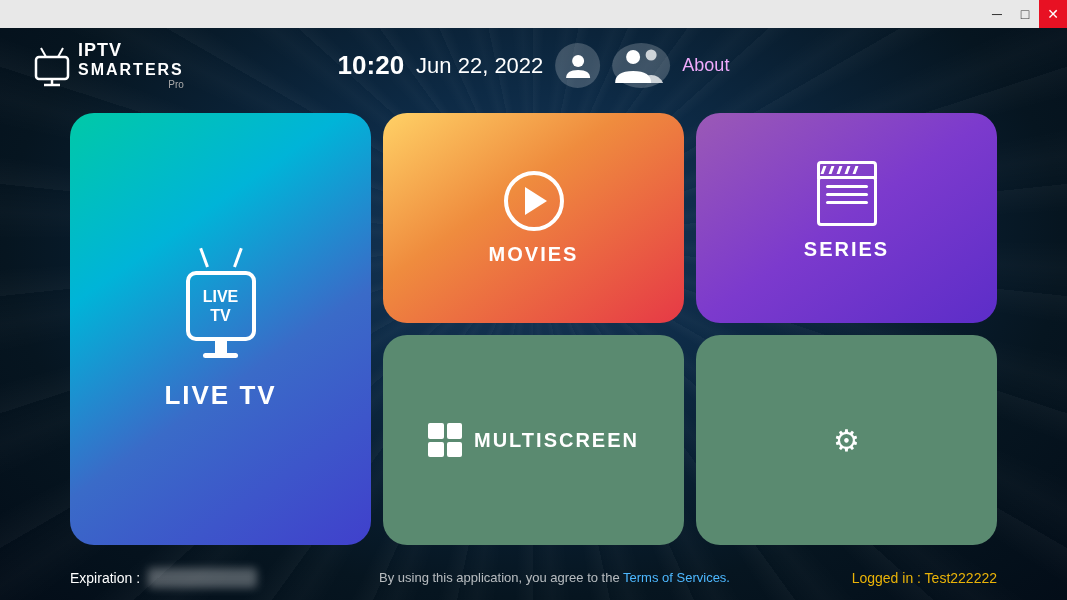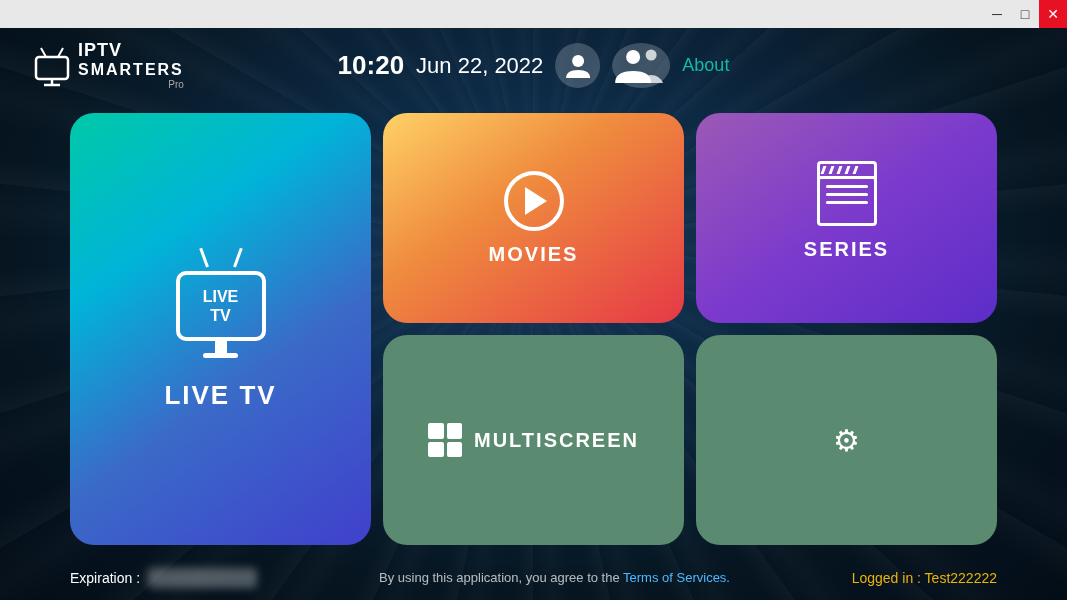--- a/index.html
+++ b/index.html
@@ -136,21 +136,21 @@
       border-radius: 50%;
       display: flex;
       align-items: center;
       justify-content: center;
       color: white;
       font-size: 22px;
     }
 
     .about-btn {
       font-size: 18px;
-      color: #14b8a6;
+      color: #f0abfc;
       cursor: pointer;
       font-weight: 500;
     }
 
     .go-back {
       position: absolute;
       right: 12px;
       top: 28px;
       display: flex;
       flex-direction: column;
@@ -240,21 +240,21 @@
 
     
     .tv-icon {
       display: flex;
       flex-direction: column;
       align-items: center;
       margin-bottom: 8px;
     }
 
     .tv-screen {
-      width: 90px;
+      width: 70px;
       height: 70px;
       border: 4px solid white;
       border-radius: 10px;
       display: flex;
       align-items: center;
       justify-content: center;
       position: relative;
       background: transparent;
     }
 

